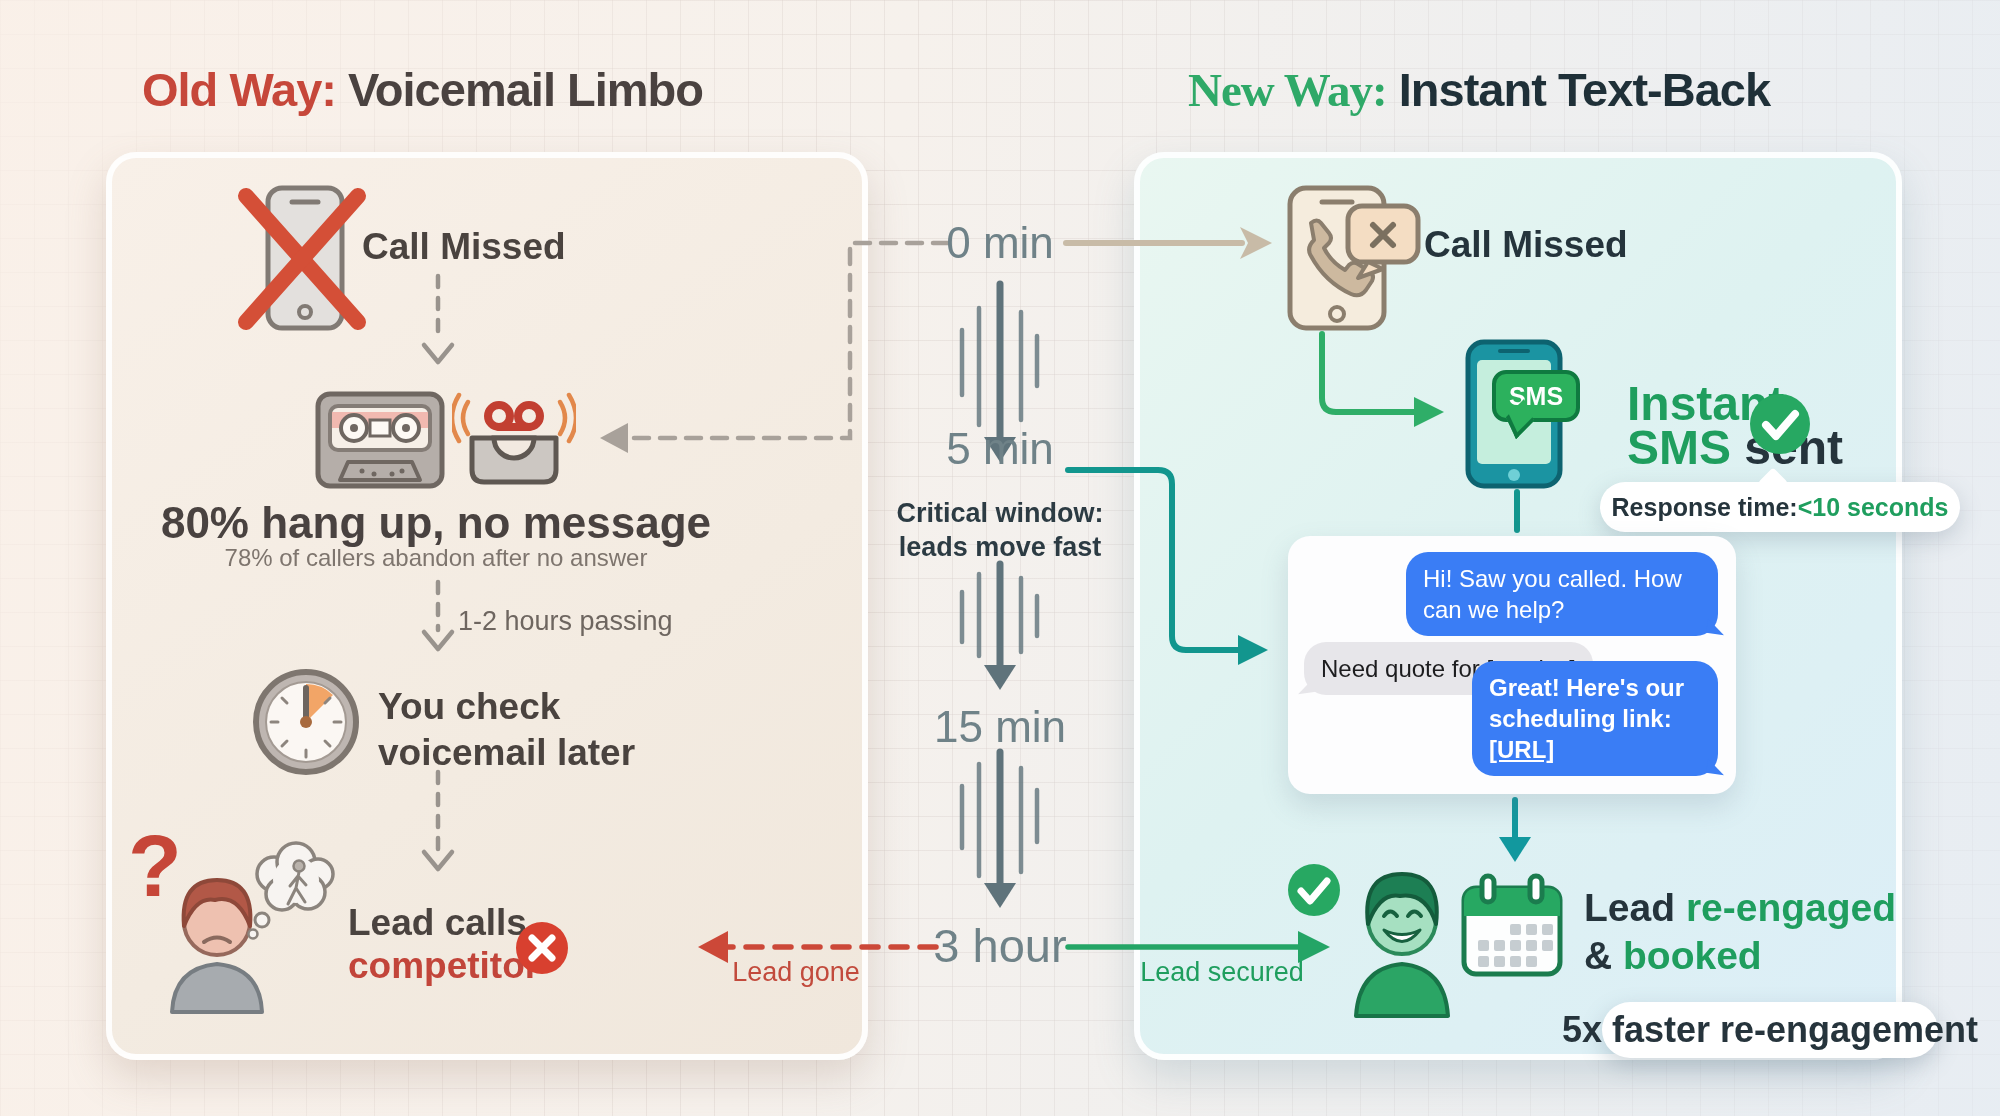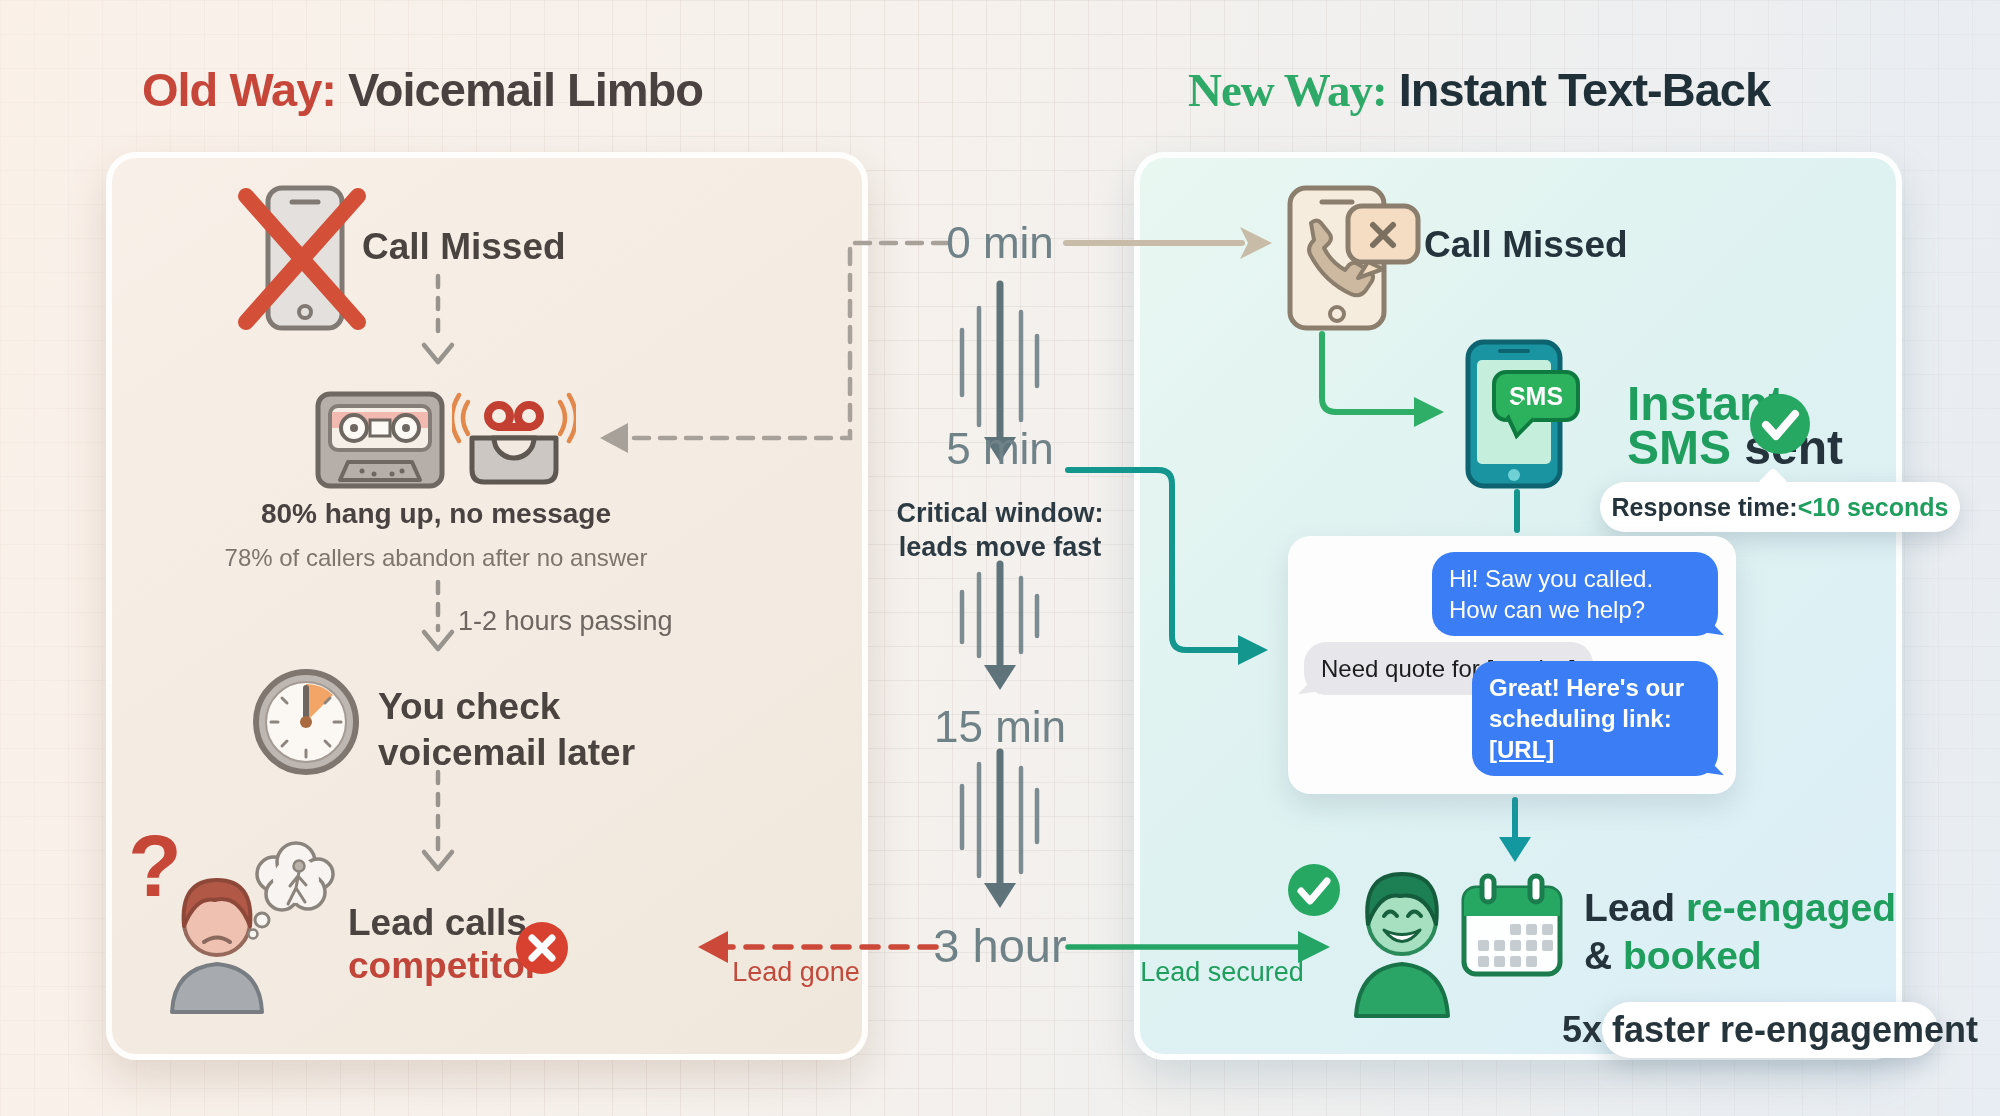--- a/index.html
+++ b/index.html
@@ -31,21 +31,21 @@
     background:linear-gradient(135deg,#e9f7f1 0%,#def2f1 45%,#dceef7 100%);
     box-shadow:0 18px 40px rgba(90,130,150,.22);}
   
   .tl-time{font-size:44px;font-weight:400;color:#6f8288;white-space:nowrap;}
   .tl-time-big{font-size:47px;}
   .tl-note{font-size:27px;font-weight:600;color:#2c3b43;text-align:center;line-height:34px;white-space:nowrap;}
   .lbl-gone{font-size:27px;font-weight:500;color:#c24a3c;white-space:nowrap;}
   .lbl-secured{font-size:27px;font-weight:500;color:#1f9e5e;white-space:nowrap;}
   
   .step-title{font-size:37px;font-weight:700;color:#4a433f;line-height:46px;white-space:nowrap;}
-  .stat-title{font-size:28px;font-weight:700;color:#494240;white-space:nowrap;}
+  .stat-title{font-size:44px;font-weight:700;color:#494240;white-space:nowrap;}
   .stat-sub{font-size:24px;font-weight:400;color:#7e756e;white-space:nowrap;}
   .wait-lbl{font-size:27px;color:#6e6660;white-space:nowrap;}
   .competitor{font-size:37px;font-weight:800;color:#c2453a;line-height:44px;white-space:nowrap;}
   .qmark{font-size:88px;font-weight:800;color:#c64638;line-height:88px;}
   
   .step-title-new{font-size:37px;font-weight:700;color:#25343c;white-space:nowrap;}
   .sms-sent{font-size:48px;font-weight:700;line-height:44px;white-space:nowrap;margin-left:39px;}
   .green-txt{color:#1f9e5e;}
   .dark-txt{color:#25343c;}
   .tooltip{left:1600px;top:482px;width:360px;height:50px;border-radius:25px;background:#fff;
@@ -291,21 +291,21 @@
     <circle cx="32" cy="32" r="30" fill="#27a862"></circle>
     <path d="M18,33 L28,44 L47,22" stroke="#fff" stroke-width="8" fill="none" stroke-linecap="round" stroke-linejoin="round"></path>
   </svg>
 
   <div class="abs tooltip content">
     <span class="dark-txt">Response time: </span>
     <span class="green-txt">&lt;10 seconds</span>
   </div>
 
   <div class="abs chat-card content">
-    <div class="bubble bubble-blue" style="top:16px;right:18px;width:286px;">Hi! Saw you called. How can we help?</div>
+    <div class="bubble bubble-blue" style="top:16px;right:18px;width:312px;">Hi! Saw you called. How can we help?</div>
     <div class="bubble bubble-gray" style="top:106px;left:16px;">Need quote for [service]</div>
     <div class="bubble bubble-blue" style="bottom:18px;right:18px;width:246px;font-weight:bold;">
       <span>Great! Here's our scheduling link: </span><span class="chat-link">[URL]</span>
     </div>
   </div>
 
   <svg class="abs content" style="left:1286px;top:862px;" width="56" height="56" viewBox="0 0 56 56">
     <circle cx="28" cy="28" r="26" fill="#27a862"></circle>
     <path d="M15,29 L24,39 L41,19" stroke="#fff" stroke-width="7" fill="none" stroke-linecap="round" stroke-linejoin="round"></path>
   </svg>

